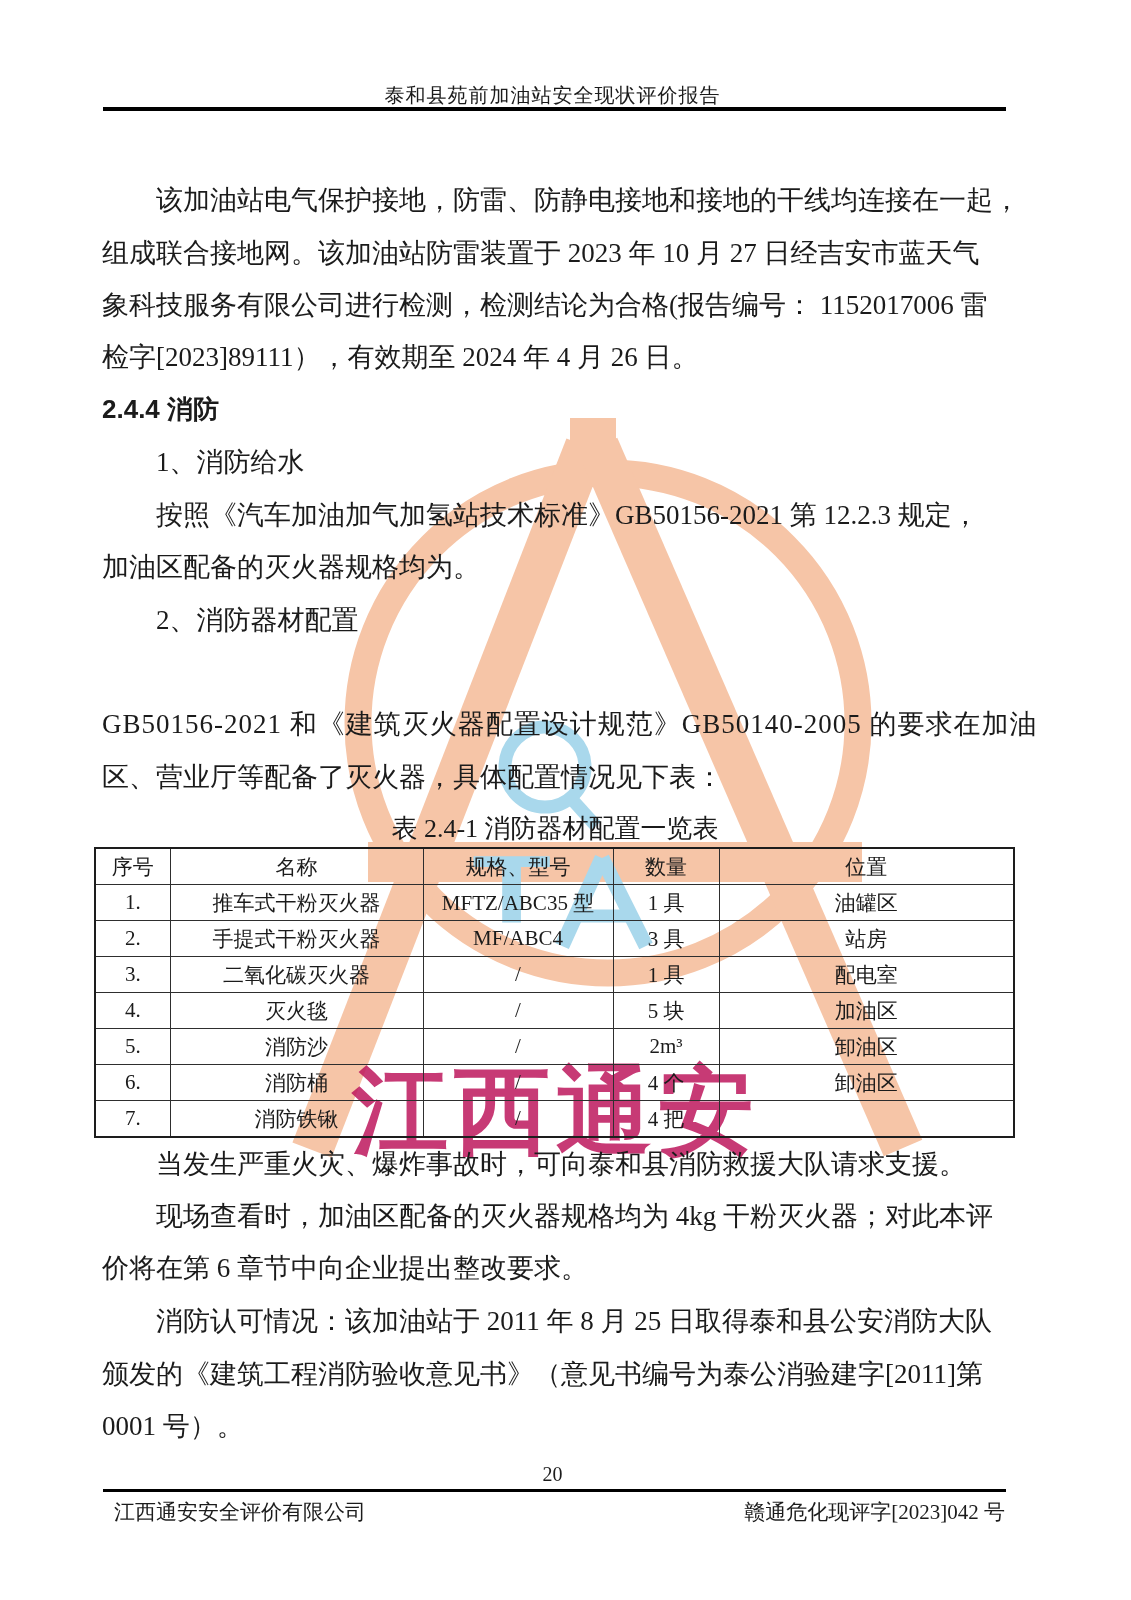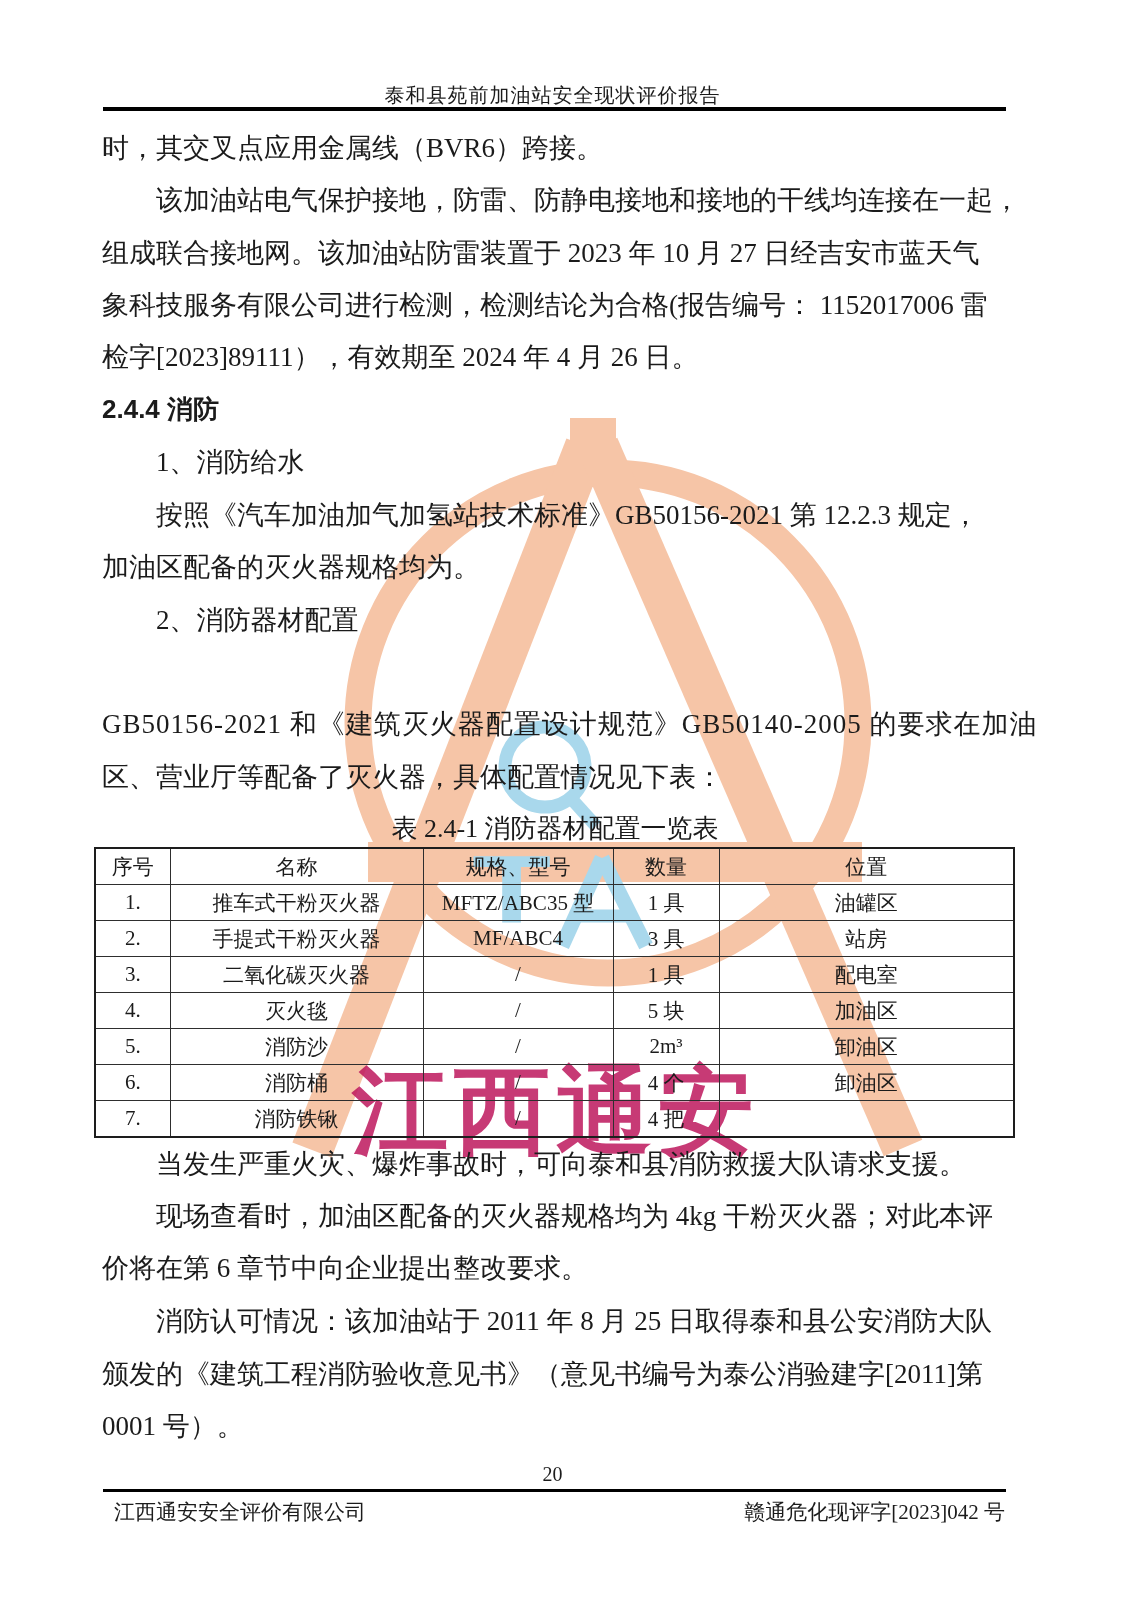--- a/index.html
+++ b/index.html
@@ -78,21 +78,20 @@
       <path d="M602,858 L646,946" fill="none" stroke="#a9d8ec" stroke-width="15"></path>
       <path d="M575,916 L632,916" fill="none" stroke="#a9d8ec" stroke-width="13"></path>
     </svg>
     <div class="wm-letter wm-letter-t">T</div>
     <div class="wm-red">江西通安</div>
   </div>
 
   <div class="hdr-title">泰和县苑前加油站安全现状评价报告</div>
   <div class="hdr-rule"></div>
 
-  <div class="ln" style="top:134px">时，其交叉点应用金属线（BVR6）跨接。</div>
   <div class="ln indent" style="top:186px">该加油站电气保护接地，防雷、防静电接地和接地的干线均连接在一起，</div>
   <div class="ln" style="top:239px">组成联合接地网。该加油站防雷装置于 2023 年 10 月 27 日经吉安市蓝天气</div>
   <div class="ln" style="top:291px">象科技服务有限公司进行检测，检测结论为合格(报告编号： 1152017006 雷</div>
   <div class="ln" style="top:343px">检字[2023]89111），有效期至 2024 年 4 月 26 日。</div>
   <div class="ln heading" style="top:395px">2.4.4 消防</div>
   <div class="ln indent" style="top:448px">1、消防给水</div>
   <div class="ln indent" style="top:501px">按照《汽车加油加气加氢站技术标准》GB50156-2021 第 12.2.3 规定，</div>
   <div class="ln" style="top:553px">加油区配备的灭火器规格均为。</div>
   <div class="ln indent" style="top:606px">2、消防器材配置</div>
   <div class="ln ls1" style="top:710px">GB50156-2021 和《建筑灭火器配置设计规范》GB50140-2005 的要求在加油</div>

